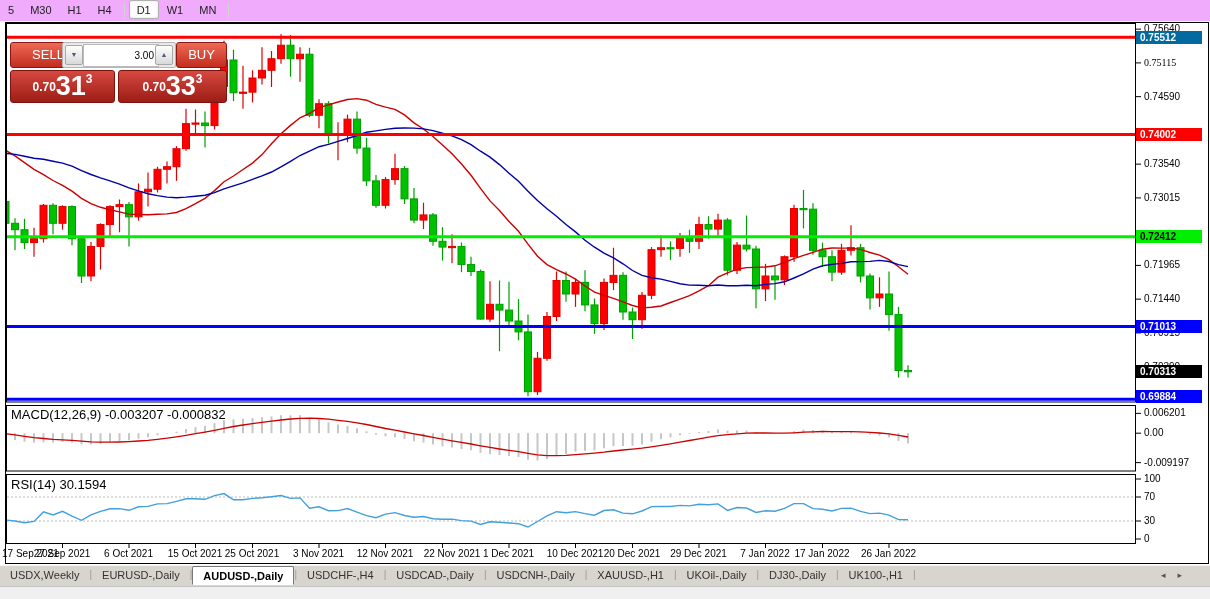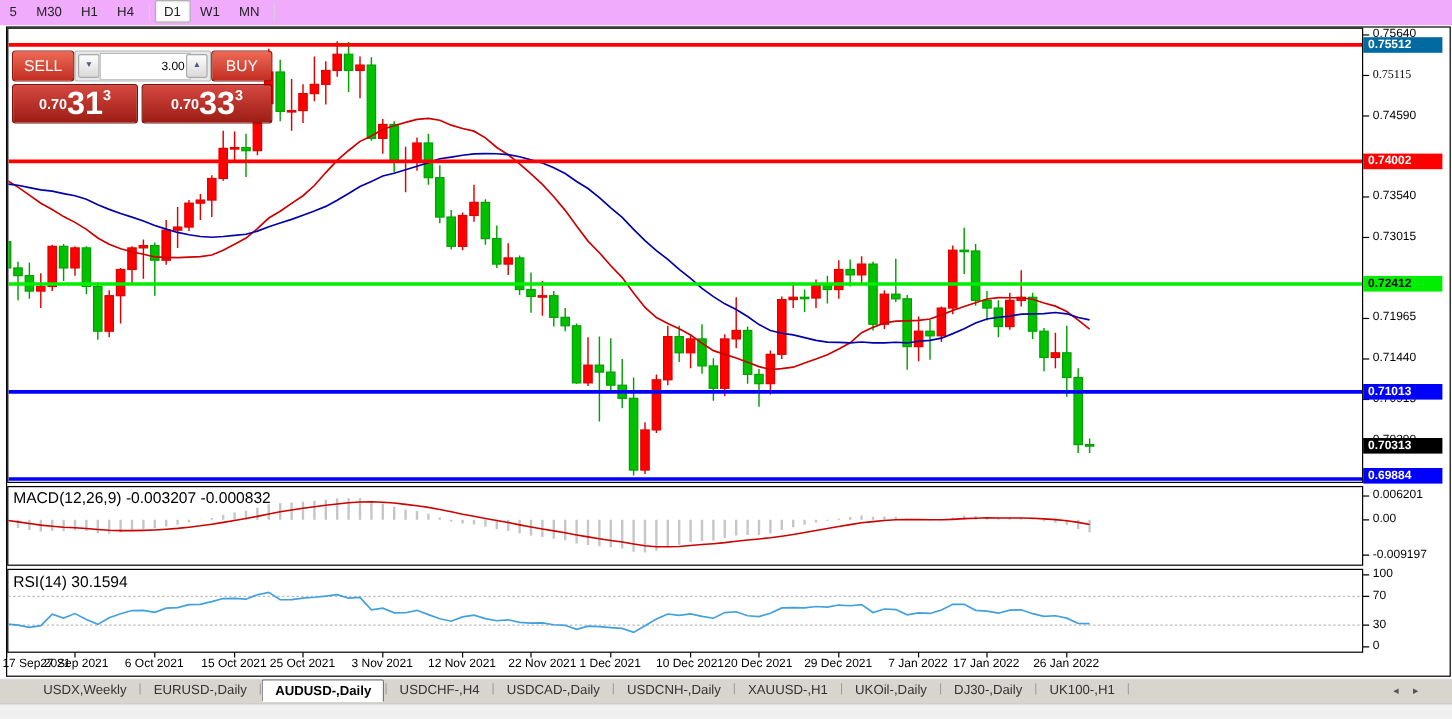--- a/index.html
+++ b/index.html
@@ -19,38 +19,38 @@
   #chart-header .tri{font-size:9px;margin-right:6px;}
   .ind-label{position:absolute;font-size:13px;color:#000;}
   .ptick{position:absolute;left:1144px;font-size:10px;color:#000;}
   .badge{position:absolute;left:1136px;width:62px;font-size:10px;padding:1px 0 1px 4px;font-weight:bold;}
   .datelabel{position:absolute;font-size:10px;color:#000;top:548px;}
   
   #trade-panel{position:absolute;left:10px;top:42px;width:215px;height:59px;}
   #tp-row1{position:absolute;left:0;top:0;width:215px;height:26px;}
   .tp-btn{position:absolute;top:0;height:24px;border:1px solid #8d1710;border-radius:3px;
     background:linear-gradient(#ee6a55,#c22d20);color:#fff;font-size:13px;text-align:center;line-height:24px;}
-  #tp-sell{left:0;width:50px;}
+  #tp-sell{left:0;width:50px;padding-left:12px;}
   #tp-buy{left:166px;width:49px;}
   #tp-spin{position:absolute;left:52px;top:0;width:112px;height:24px;background:#e8e8e8;border:1px solid #b5b5b5;border-radius:2px;}
   .spin-btn{position:absolute;top:2px;width:16px;height:18px;background:linear-gradient(#fefefe,#d9d9d9);
     border:1px solid #a8a8a8;border-radius:2px;font-size:7px;color:#4a5a78;text-align:center;line-height:18px;}
   #spin-dn{left:2px;} #spin-up{right:2px;}
   #tp-vol{position:absolute;left:20px;top:1px;width:70px;height:20px;background:#fff;border:1px solid #bbb;
     font-size:10px;color:#000;text-align:right;padding:1px 4px 0 0;line-height:20px;}
   .tp-price{position:absolute;top:28px;height:31px;border:1px solid #7e120c;border-radius:3px;
     background:linear-gradient(#d64840,#9c1d15);color:#fff;text-align:center;}
   #tp-price-sell{left:0;width:103px;}
   #tp-price-buy{left:108px;width:107px;}
   .pp-prefix{font-size:12px;font-weight:bold;vertical-align:baseline;position:relative;top:-4px;}
   .pp-main{font-size:27px;font-weight:bold;letter-spacing:0px;}
   .pp-sup{font-size:12px;font-weight:bold;vertical-align:top;position:relative;top:1px;}
   
   #tabbar{position:absolute;left:0;top:565px;width:1210px;height:21px;background:#d8d5ce;
-    border-top:1px solid #f5f5f5;white-space:nowrap;padding-left:26px;box-sizing:border-box;}
+    border-top:1px solid #f5f5f5;white-space:nowrap;box-sizing:border-box;}
   .tab{display:inline-block;font-size:11px;color:#333;padding:3px 10px 2px 10px;vertical-align:top;}
   .tab.active{background:#ffffff;font-weight:bold;color:#000;border:1px solid #777;border-bottom:1px solid #fff;
     border-radius:2px 2px 0 0;margin-top:0px;padding-top:3px;}
   .tabsep{display:inline-block;color:#999;font-size:10px;vertical-align:top;padding-top:3px;}
   #tab-arrows{position:absolute;right:28px;top:4px;font-size:9px;color:#555;}
   #tab-arrows span{margin-left:12px;}
   #statusbar{position:absolute;left:0;top:586px;width:1210px;height:13px;background:#f0f0f0;border-top:1px solid #c5c5c5;}
 </style>
 </head>
 <body>

